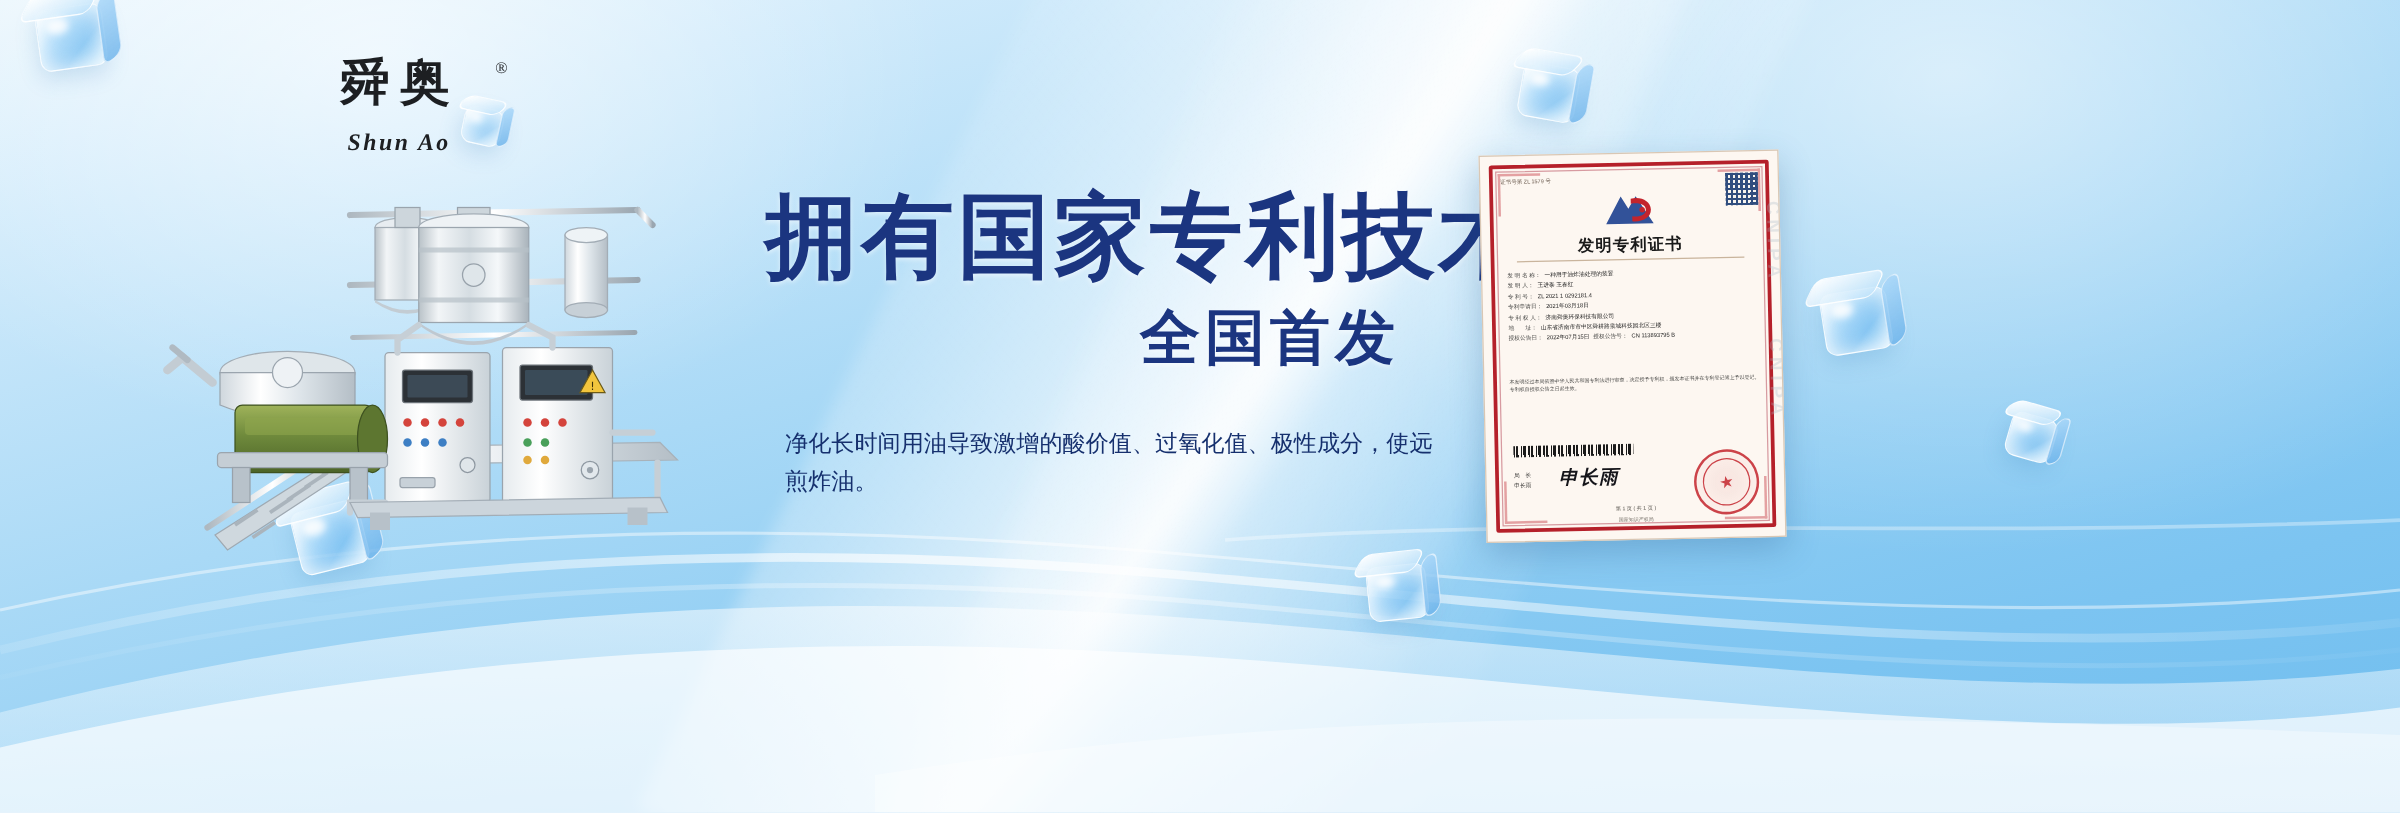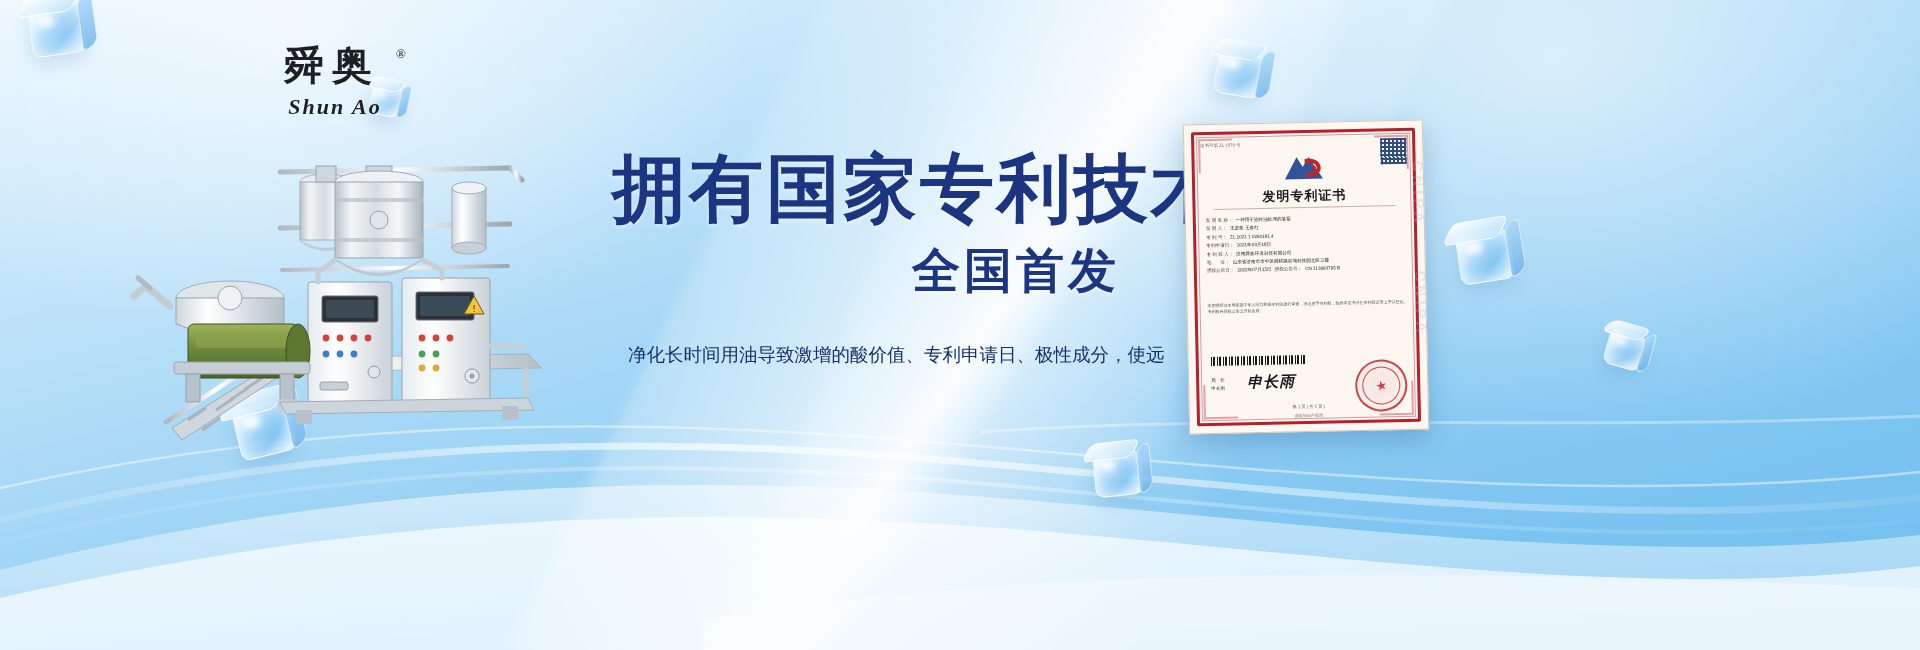--- a/index.html
+++ b/index.html
@@ -61,34 +61,34 @@
     border:1px solid rgba(255,255,255,.6);
     border-radius:7px;
     transform: skewY(-32deg);
   }
   .cube .gloss {
     position:absolute; left:14%; top:16%; width:34%; height:26%;
     background: rgba(255,255,255,.85); border-radius:50%; filter: blur(3px);
   }
 
   
-  .logo { position:absolute; left:272px; top:44px; width:120px; height:80px; color:#1d1f22;text-align:center; }
+  .logo { position:absolute; left:272px; top:44px; width:120px; height:80px; color:#1d1f22; }
   .logo .cn {
     font-family: "Liberation Serif", "DejaVu Serif", serif;
     font-size: 40px; letter-spacing: 8px; font-weight: 700;
     line-height: 44px; white-space: nowrap;
   }
   .logo .reg {
     position:absolute; right:-14px; top:2px;
     font-size: 13px; font-family:"Liberation Serif", serif;
   }
   .logo .en {
     font-family: "Liberation Serif", "DejaVu Serif", serif;
-    font-style: italic; font-weight: 700; font-size: 22px;
-    letter-spacing: 2px; margin-top: 6px; padding-left: 6px;
+    font-style: italic; font-weight: 700; font-size: 19px;
+    letter-spacing: 2px; margin-top: 16px; padding-left: 6px;
   }
 
   
   .machine { position:absolute; left:130px; top:110px; width:470px; height:340px; }
   .machine svg { display:block; width:100%; height:100%; }
 
   
   .headline { position:absolute; left:602px; top:148px; width:640px;margin-left:10px; }
   .h-l1 {
     font-size: 74px; font-weight: 900; color:#1b3580;
@@ -470,21 +470,22 @@
       <rect x="372" y="296" width="16" height="14" fill="#b7c1c9"></rect>
     </svg>
   </div>
 
   <div class="headline">
     <div class="h-l1">拥有国家专利技术</div>
     <div class="h-l2">全国首发</div>
   </div>
 
   <div class="para">
-    <p>净化长时间用油导致激增的酸价值、专利申请日、极性成分，使远</p>
+    <p>净化长时间用油导致激增的酸价值、过氧化值、极性成分，使远</p>
+    <p>煎炸油。</p>
   </div>
 
   <div class="cert">
     <div class="inner-border"></div>
     <div class="inner-border2"></div>
     <div class="corner c-tl"></div>
     <div class="corner c-tr"></div>
     <div class="corner c-bl"></div>
     <div class="corner c-br"></div>
 

